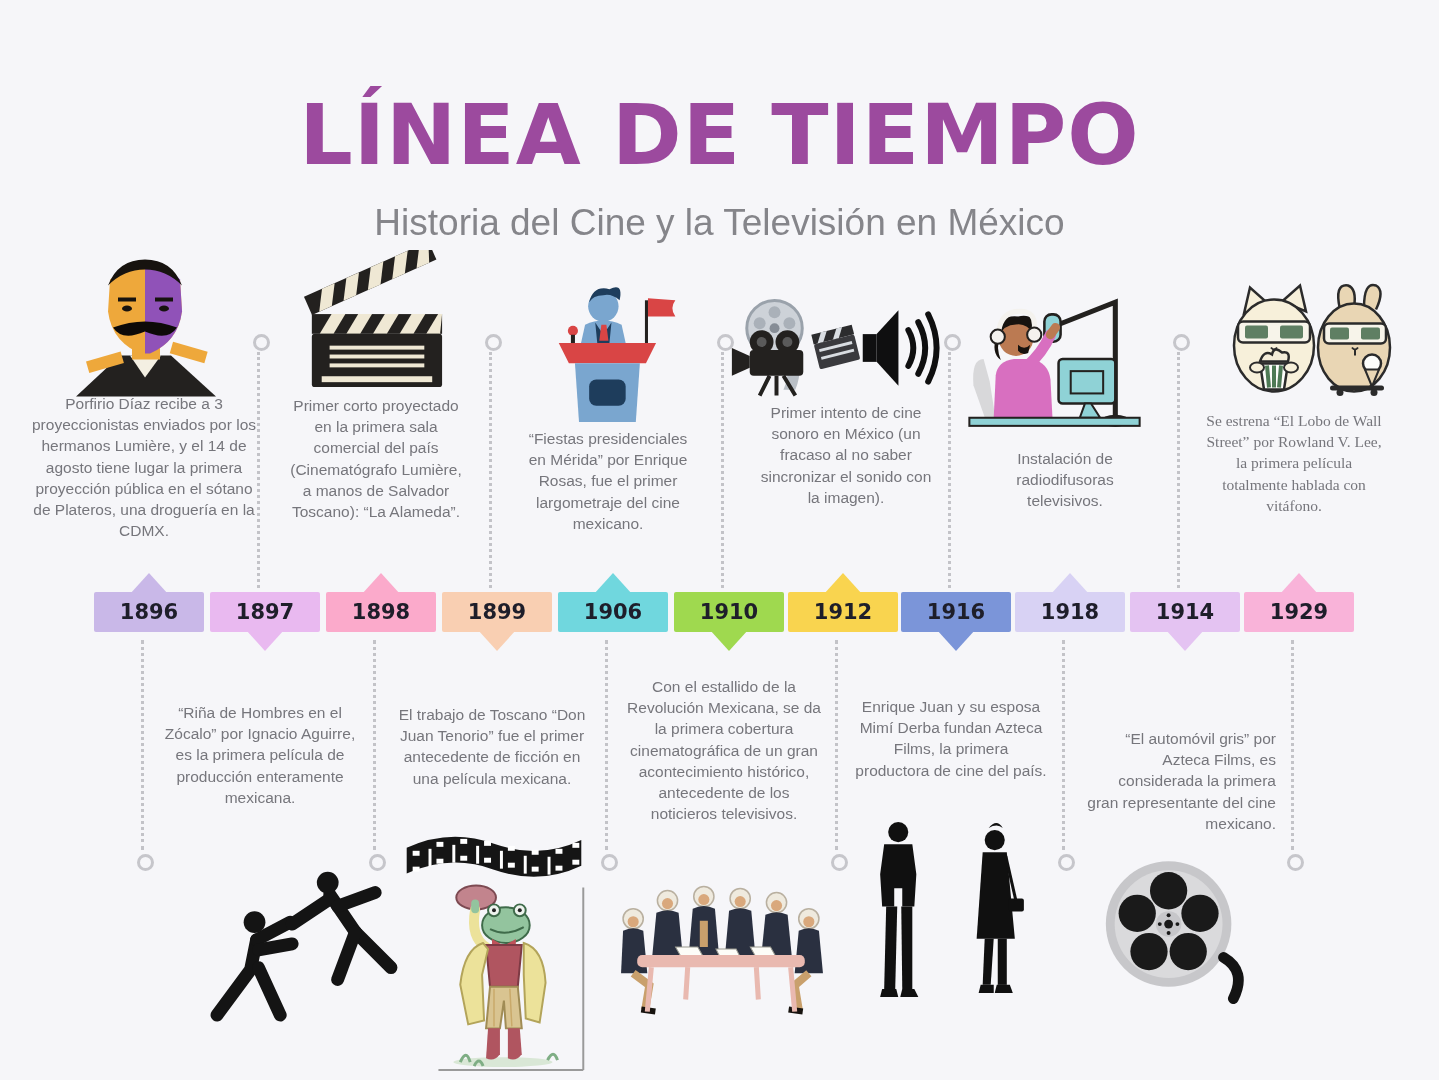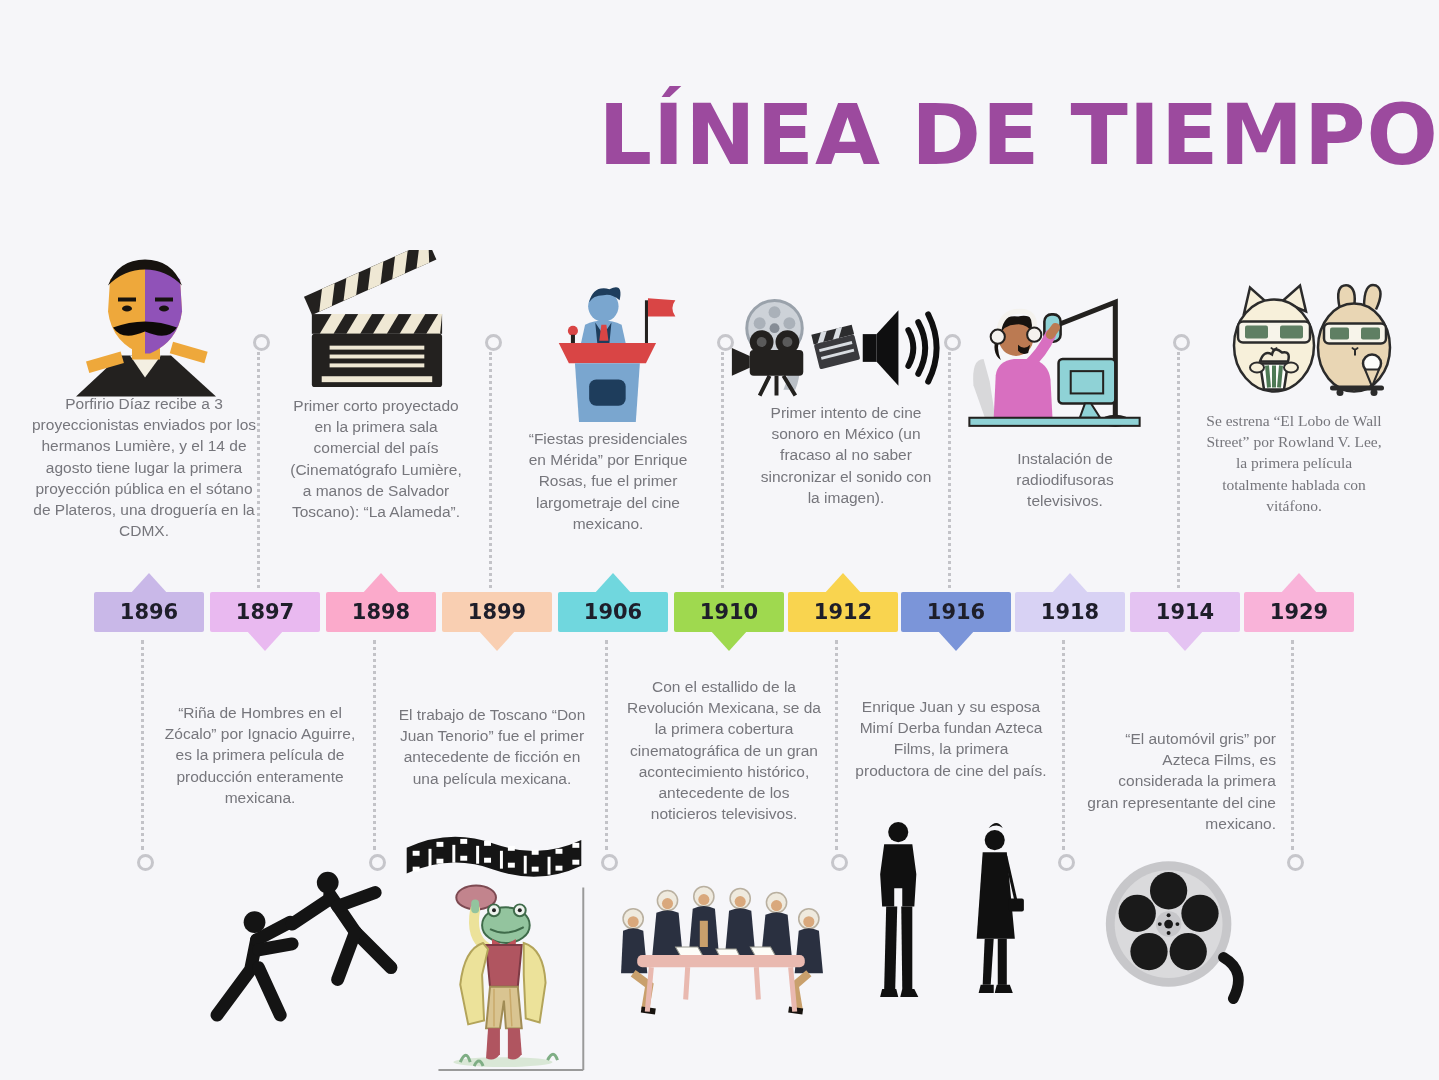--- a/index.html
+++ b/index.html
@@ -1,21 +1,21 @@
 <!DOCTYPE html>
 <html><head>
 <meta charset="utf-8">
 <style>
   html,body{margin:0;padding:0;}
   .canvas{
     position:relative; width:1439px; height:1080px; overflow:hidden;
     background:#f6f6f9; font-family:"Liberation Sans", sans-serif;
   }
   .title{
-    position:absolute; top:86px; left:0; width:100%; text-align:right;
+    position:absolute; top:86px; left:0; width:100%; text-align:center;
     font-family:"DejaVu Sans", sans-serif; font-weight:800; font-size:84px;
     letter-spacing:1px; color:#9c4a9e;
   }
   .subtitle{
     position:absolute; top:200px; left:50%; transform:translateX(-50%);
     width:740px; text-align:center; font-size:37px; line-height:1.22; color:#85858a;
   }
   .ms{position:absolute; inset:0; width:0; height:0; overflow:visible;}
   .ymark{position:absolute; top:592px; width:110px; height:40px;}
   .ymark .tab{position:absolute; inset:0; border-radius:2px;}
@@ -37,20 +37,21 @@
     border-radius:50%; background:#f6f6f9;}
   .illus{position:absolute;}
   .illus svg{width:100%; height:100%; display:block;}
 </style>
 </head>
 <body>
 
 <div class="canvas">
 
   <div class="title">LÍNEA DE TIEMPO</div>
+  <div class="subtitle">Historia del Cine y la Televisión en México</div>
 
   <div class="ms">
     <div class="ymark" style="left:94px">
       <div class="tab" style="background-color: rgb(201, 184, 232);"></div>
       <div class="arrow up" style="border-bottom-color: rgb(201, 184, 232);"></div>
       <span class="year">1896</span>
     </div>
     <div class="desc" style="left:32px; top:393px; width:224px;">Porfirio Díaz recibe a 3 proyeccionistas enviados por los hermanos Lumière, y el 14 de agosto tiene lugar la primera proyección pública en el sótano de Plateros, una droguería en la CDMX.</div>
     <div class="leader" style="left:141px; top:640px; height:210px;"></div>
     <div class="ring" style="left:137px; top:854px;"></div>

